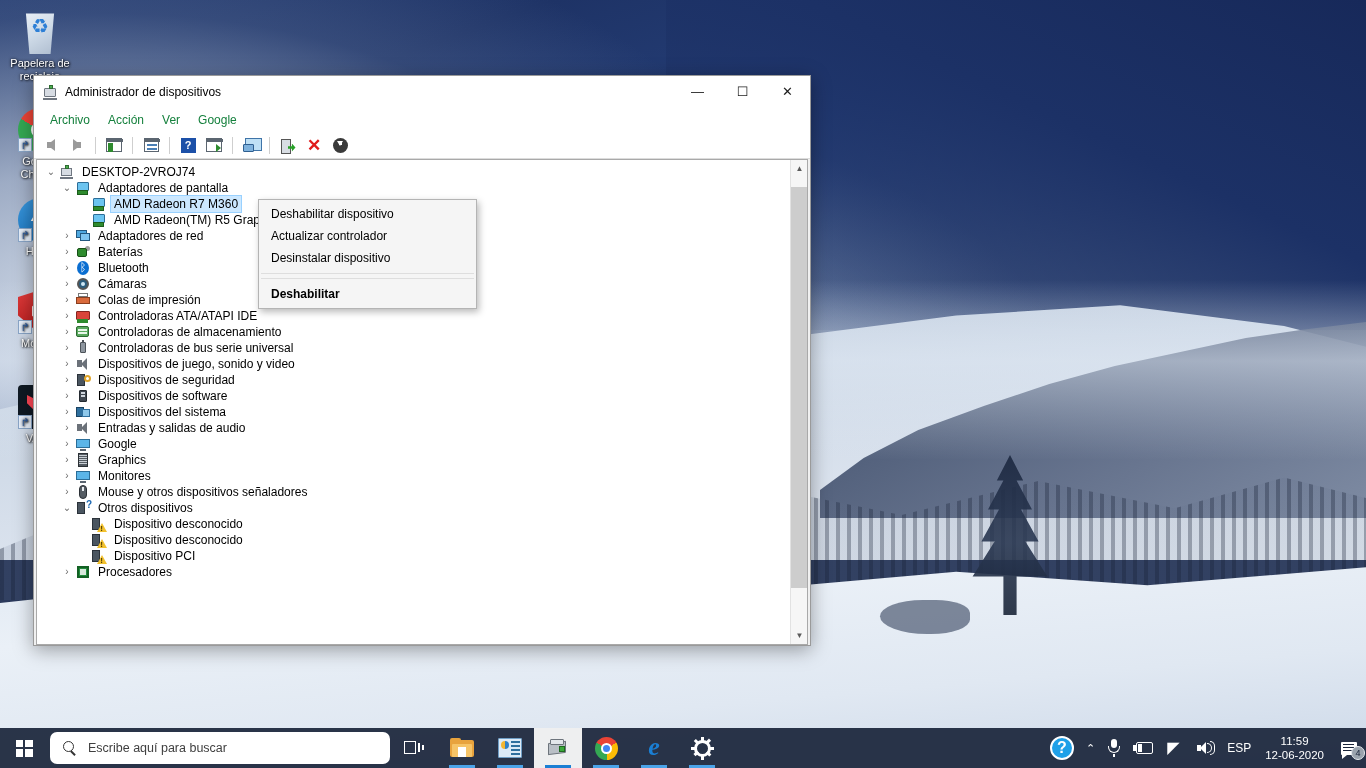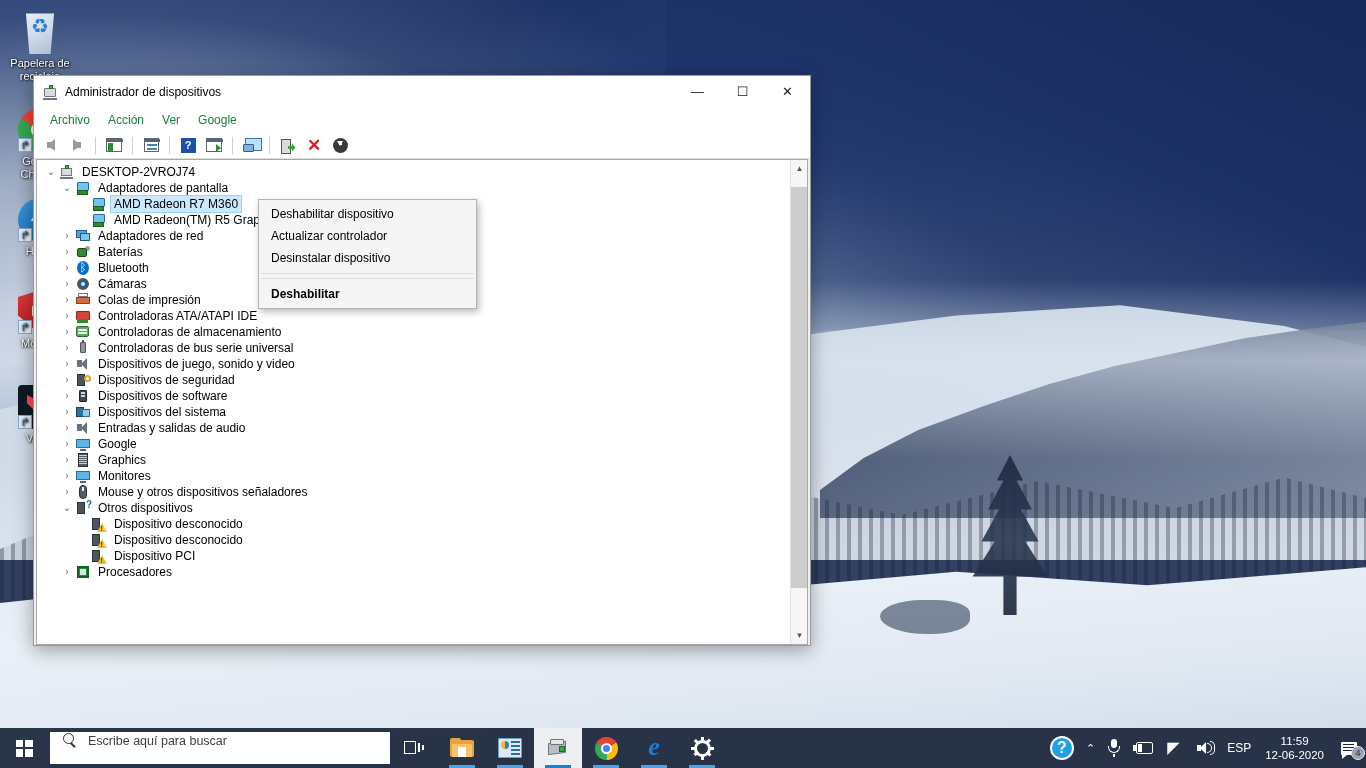--- a/index.html
+++ b/index.html
@@ -280,22 +280,22 @@
   
   #taskbar {
     position:absolute; left:0; bottom:0; width:1366px; height:40px;
     background: rgba(25,36,58,0.92);
     display:flex; align-items:center; z-index: 80;
   }
   .start-btn { width:48px; height:40px; display:flex;align-items:center;justify-content:center; cursor:default;}
   .winlogo { width:17px; height:17px; display:grid; grid-template-columns:1fr 1fr; grid-template-rows:1fr 1fr; gap:2px;}
   .winlogo i { background:#fff; display:block; }
   .searchbox {
-    width: 340px; height: 30px; background:#fff; display:flex; align-items:flex-end;
-    margin-left:2px; padding:16px 8px; cursor:text;
+    width: 340px; height: 30px; background:#fff; display:flex; align-items:center;
+    margin-left:2px; padding:16px 8px; cursor:text;border-radius:7px;
   }
   .search-ico { width:16px; height:16px; position:relative; margin:0 10px 0 4px; flex:0 0 auto;}
   .search-ico::before { content:""; position:absolute; left:1px; top:1px; width:9px;height:9px;
     border:1.5px solid #333; border-radius:50%;}
   .search-ico::after { content:""; position:absolute; left:9px; top:10px; width:6px;height:1.5px;
     background:#333; transform:rotate(45deg); transform-origin:left center;}
   .search-ph { font-size:12.5px; color:#404040; }
   .tb-app { width:48px; height:40px; display:flex;align-items:center;justify-content:center;
     position:relative; cursor:default; }
   .tb-app.active { background: rgba(255,255,255,.92); }

